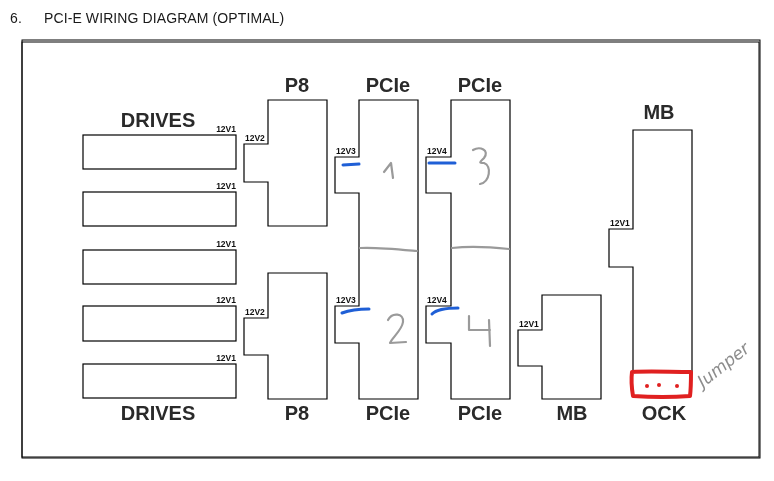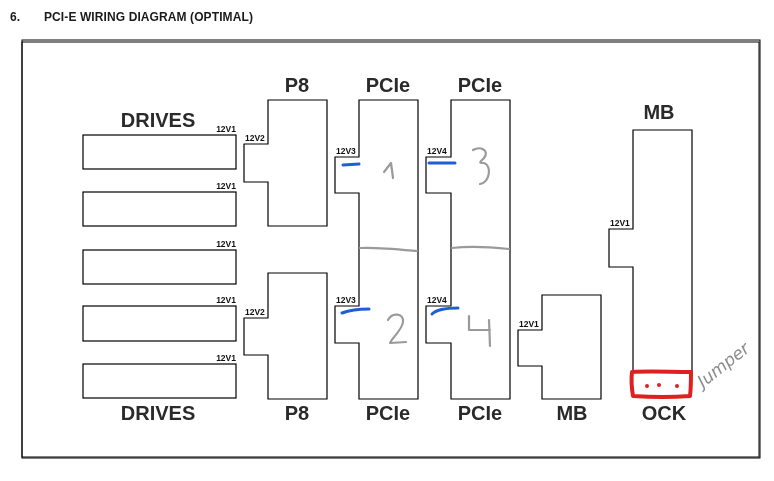--- a/index.html
+++ b/index.html
@@ -1,17 +1,17 @@
 <!DOCTYPE html>
 <html><head>
 <meta charset="utf-8">
 <style>
   html, body { margin: 0; padding: 0; background: #ffffff; }
   body { width: 774px; height: 481px; position: relative; overflow: hidden; font-family: "Liberation Sans", sans-serif; }
-  .heading { position: absolute; left: 10px; top: 10px; font-size: 12px; font-weight: bold; color: #1a1a1a; letter-spacing: 0.1px; }
+  .heading { position: absolute; left: 10px; top: 10px; font-size: 14px; font-weight: normal; color: #1a1a1a; letter-spacing: 0.1px; }
   .heading .num { display: inline-block; width: 34px; }
   svg { position: absolute; left: 0; top: 0; }
   .lbl { font-family: "Liberation Sans", sans-serif; font-weight: bold; fill: #2a2a2a; }
   .big { font-size: 20px; }
   .small { font-size: 8.5px; fill: #111; }
   .box { fill: #ffffff; stroke: #000; stroke-width: 1.2; }
   .hand { fill: none; stroke: #9a9a9a; stroke-width: 2.2; stroke-linecap: round; stroke-linejoin: round; }
   .blue { fill: none; stroke: #1f5fd6; stroke-width: 3; stroke-linecap: round; }
   .red { fill: none; stroke: #e02020; stroke-width: 4; stroke-linejoin: round; }
   .reddot { fill: #e02020; }

